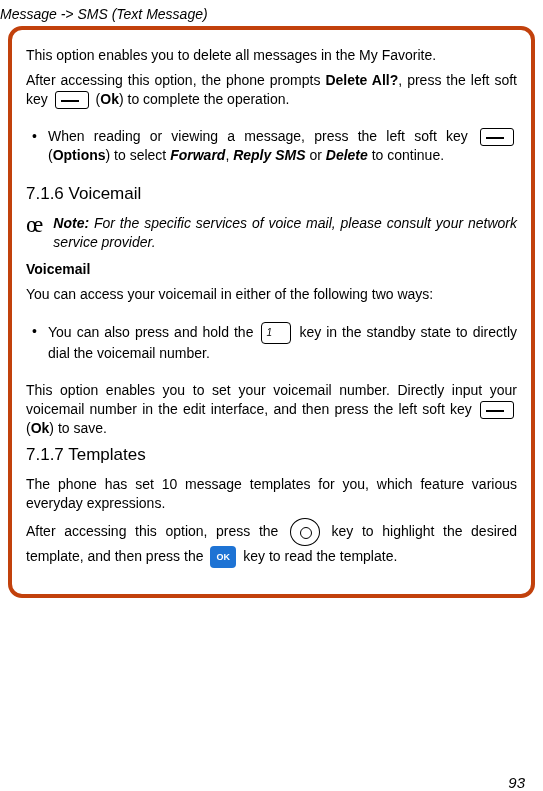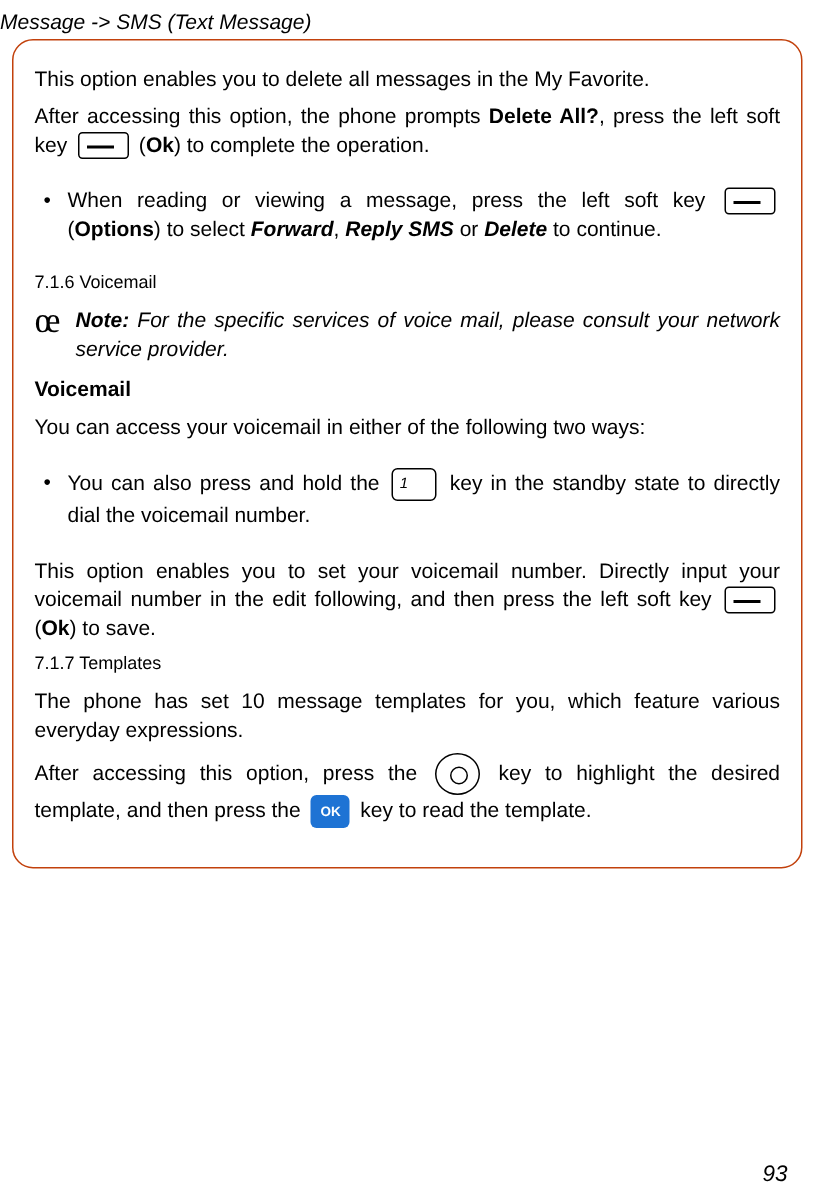--- a/index.html
+++ b/index.html
@@ -13,21 +13,21 @@
     position: relative;
   }
   .header {
     text-align: left;
     font-style: italic;
     font-size: 14px;
     padding: 6px 14px 4px 0;
   }
   .content-box {
     margin: 0 8px;
-    border: 1px solid #c2410c;
+    border: 4px solid #c2410c;
     border-radius: 14px;
     padding: 10px 14px 20px 14px;
     font-size: 14px;
     line-height: 1.35;
   }
   .para { margin: 6px 0; text-align: justify; }
   .soft-key-icon {
     display: inline-block;
     vertical-align: middle;
     width: 34px;
@@ -109,21 +109,21 @@
     text-align: justify;
   }
   ul.bullets li::before {
     content: "•";
     position: absolute;
     left: 6px;
     top: 0;
     font-size: 14px;
   }
   .section-head {
-    font-size: 12px;
+    font-size: 17px;
     margin: 2px 0 8px 0;
   }
   .note-block {
     display: flex;
     align-items: flex-start;
     margin: 6px 0 8px 0;
   }
   .note-mark {
     font-family: Georgia, serif;
     font-size: 24px;
@@ -177,21 +177,21 @@
   <div class="para bold">Voicemail</div>
   <div class="para">You can access your voicemail in either of the following two ways:</div>
 
   <ul class="bullets">
     <li>
       <span>You can also press and hold the </span><span class="one-key-icon"></span><span> key in the standby state to directly dial the voicemail number.</span>
     </li>
   </ul>
 
   <div class="para">
-    <span>This option enables you to set your voicemail number. Directly input your voicemail number in the edit following, and then press the left soft key </span><span class="soft-key-icon"></span><span> (</span><span class="bold">Ok</span><span>) to save.</span>
+    <span>This option enables you to set your voicemail number. Directly input your voicemail number in the edit interface, and then press the left soft key </span><span class="soft-key-icon"></span><span> (</span><span class="bold">Ok</span><span>) to save.</span>
   </div>
 
   <div class="section-head">7.1.7 Templates</div>
 
   <div class="para">The phone has set 10 message templates for you, which feature various everyday expressions.</div>
 
   <div class="para">
     <span>After accessing this option, press the </span><span class="nav-key-icon"></span><span> key to highlight the desired template, and then press the </span><span class="ok-key-icon">OK</span><span> key to read the template.</span>
   </div>
 

